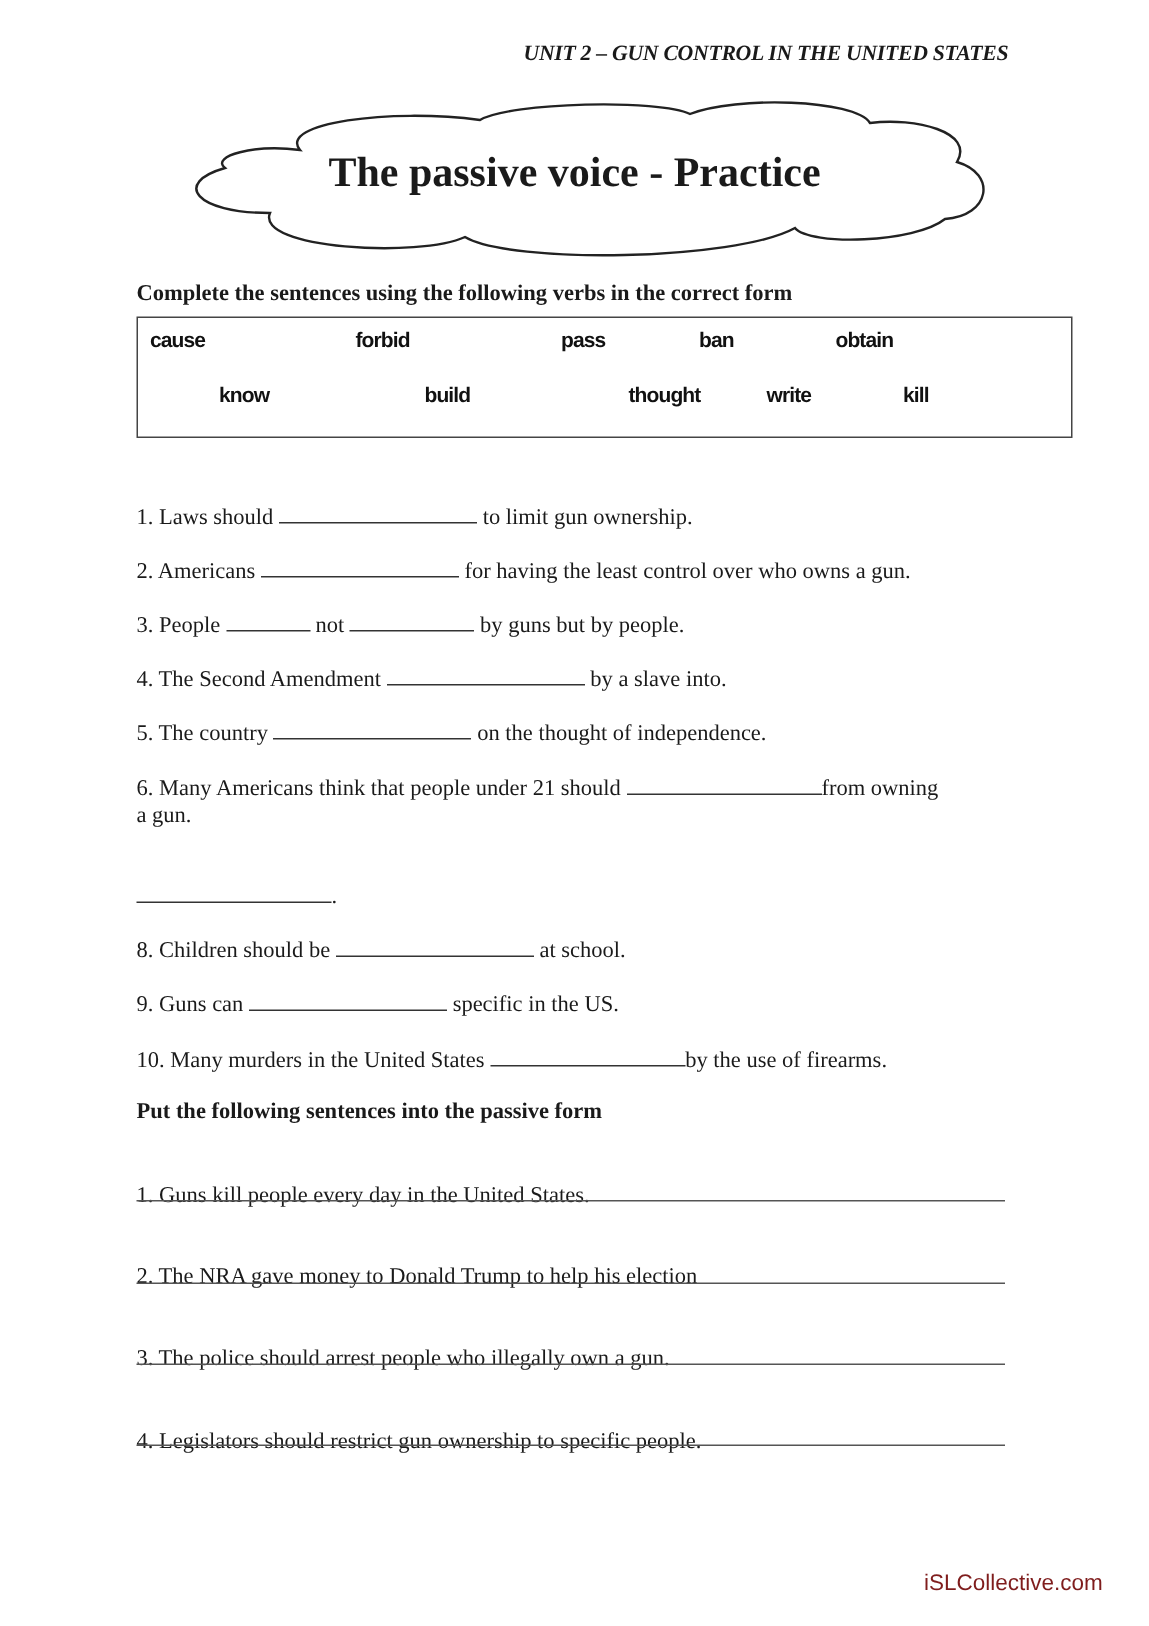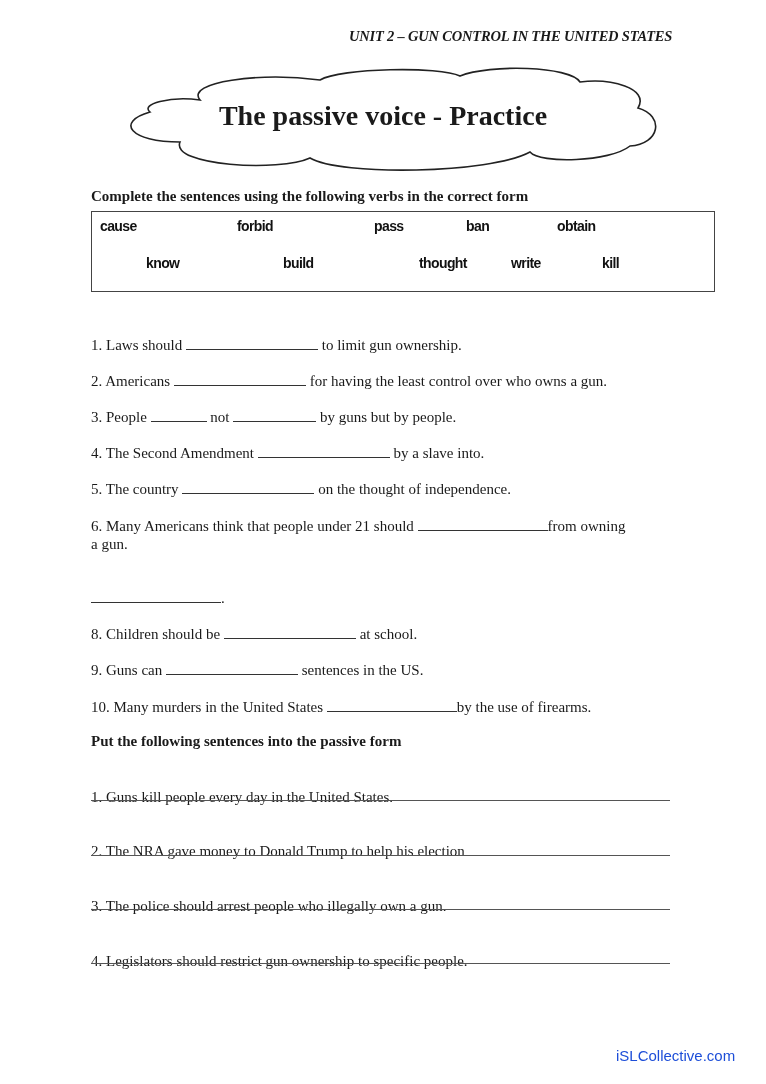--- a/index.html
+++ b/index.html
@@ -12,21 +12,21 @@
   .title { left: 0; top: 100px; width: 766px; text-align: center; font-family: "Liberation Serif", serif;
            font-size: 28px; font-weight: bold; padding-left: 0; }
   .title span { margin-left: 0; }
   .instr { left: 91px; font-family: "Liberation Serif", serif; font-size: 15px; font-weight: bold; white-space: nowrap; }
   .verb-box { left: 91px; top: 211px; width: 624px; height: 81px; border: 1px solid #444; box-sizing: border-box; }
   .verb { position: absolute; font-family: "Liberation Sans", sans-serif; font-weight: bold; font-size: 14px;
           letter-spacing: -0.6px; color: #111; }
   .q { left: 91px; font-family: Liberation Serif, serif; font-size: 15px; white-space: nowrap; line-height: 18px; margin-top: 20px; }
   .blank { display: inline-block; border-bottom: 1px solid #333; height: 12px; vertical-align: baseline; }
   .ansline { left: 91px; width: 579px; height: 0; border-top: 1px solid #555; }
-  .watermark { left: 616px; top: 1047px; font-family: "Liberation Sans", sans-serif; font-size: 15px; color: #1d4ed8; }
+  .watermark { left: 616px; top: 1047px; font-family: "Liberation Sans", sans-serif; font-size: 15px; color: #7f1d1d; }
 </style>
 </head>
 <body>
 
 <div class="abs unit-header">UNIT 2 – GUN CONTROL IN THE UNITED STATES</div>
 
 <svg class="abs cloud" viewBox="0 0 560 118">
   <path d="M90,38 C75,20 150,10 210,18 C230,6 330,4 350,14 C380,2 460,4 470,20 C500,16 540,26 528,46
            C555,54 550,82 520,84 C500,100 430,102 420,90 C380,112 230,114 200,96
            C170,110 60,104 70,80 C20,80 5,60 40,50 C30,42 60,34 90,38 Z" fill="#ffffff" stroke="#222" stroke-width="1.6"></path>
@@ -68,21 +68,21 @@
   <span>a gun.</span>
 </div>
 <div class="abs q" style="top:551px">
   <br>
   <span class="blank" style="width:130px"></span><span>.</span>
 </div>
 <div class="abs q" style="top:605px">
   <span>8. Children should be </span><span class="blank" style="width:132px"></span><span> at school.</span>
 </div>
 <div class="abs q" style="top:641px">
-  <span>9. Guns can </span><span class="blank" style="width:132px"></span><span> sentences in the US.</span>
+  <span>9. Guns can </span><span class="blank" style="width:132px"></span><span> specific in the US.</span>
 </div>
 <div class="abs q" style="top:678px">
   <span>10. Many murders in the United States </span><span class="blank" style="width:130px"></span><span>by the use of firearms.</span>
 </div>
 
 <div class="abs instr" style="top:733px">Put the following sentences into the passive form</div>
 
 <div class="abs q" style="top:768px">1. Guns kill people every day in the United States.</div>
 <div class="abs ansline" style="top:800px"></div>
 <div class="abs q" style="top:822px">2. The NRA gave money to Donald Trump to help his election</div>

